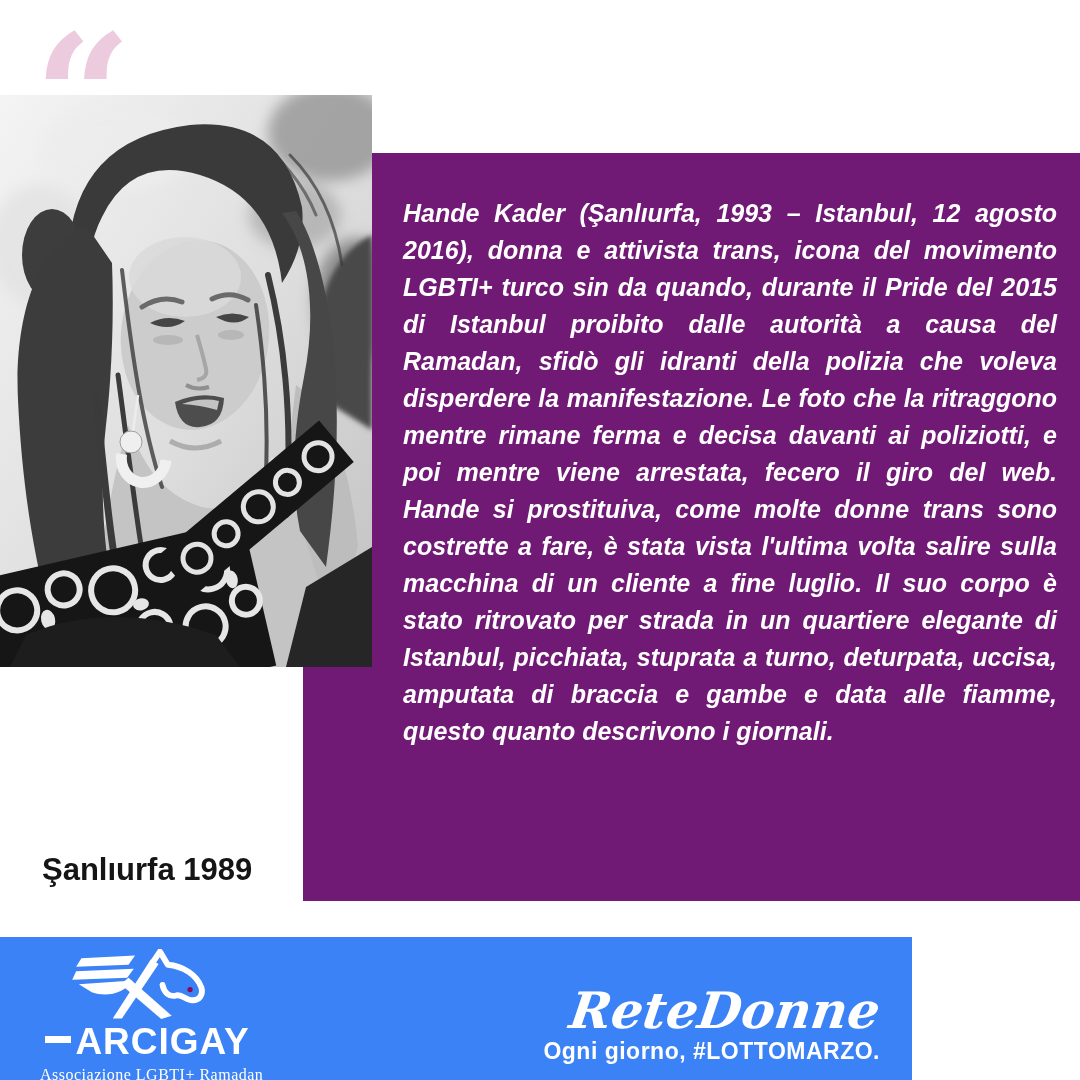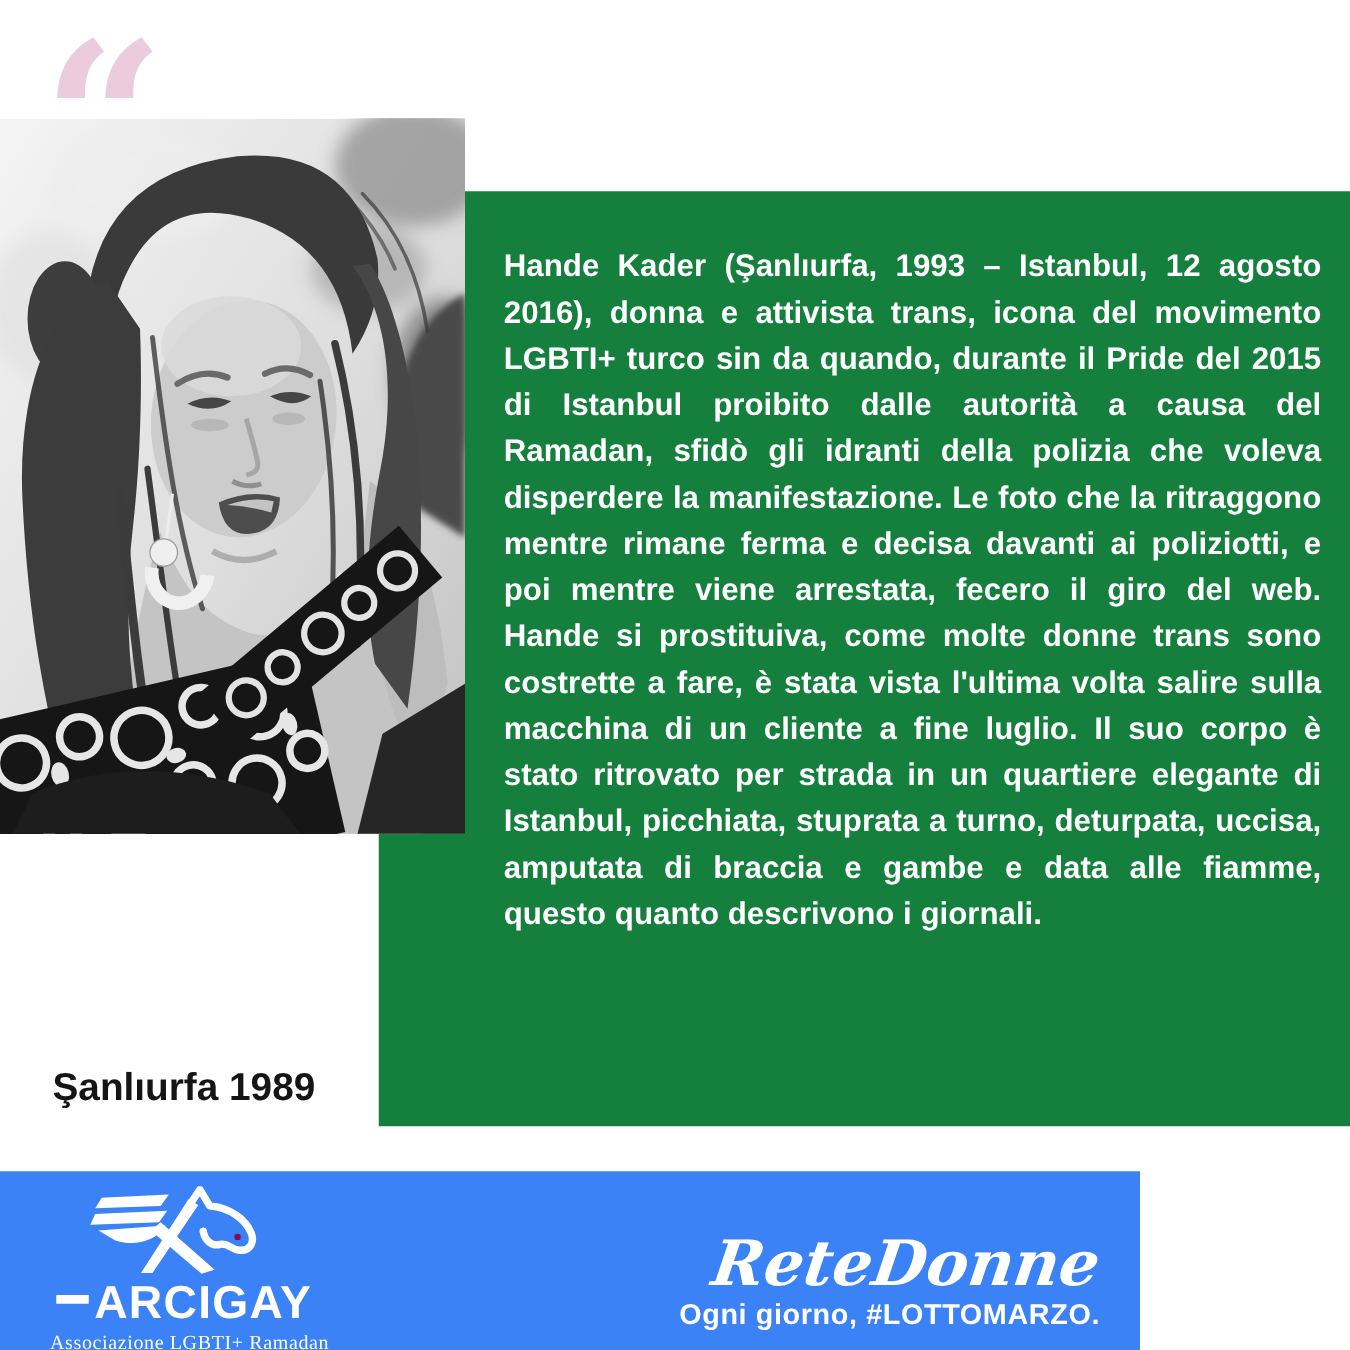--- a/index.html
+++ b/index.html
@@ -15,21 +15,21 @@
   }
   
   .quote{
     position:absolute;left:34px;top:12px;z-index:6;
     font-family:"DejaVu Serif",serif;font-weight:bold;
     font-size:170px;line-height:1;color:#edcbde;
   }
   
   .panel{
     position:absolute;left:303px;top:153px;width:777px;height:748px;
-    background:#15803d;z-index:1;
+    background:#701a75;z-index:1;font-style:italic;
   }
   .bio{
     position:absolute;left:100px;top:42px;width:654px;
     color:#ffffff;font-size:25px;line-height:37px;font-weight:bold;
     text-align:justify;margin:0;
   }
   
   .photo{
     position:absolute;left:0;top:95px;width:372px;height:572px;z-index:5;
   }

